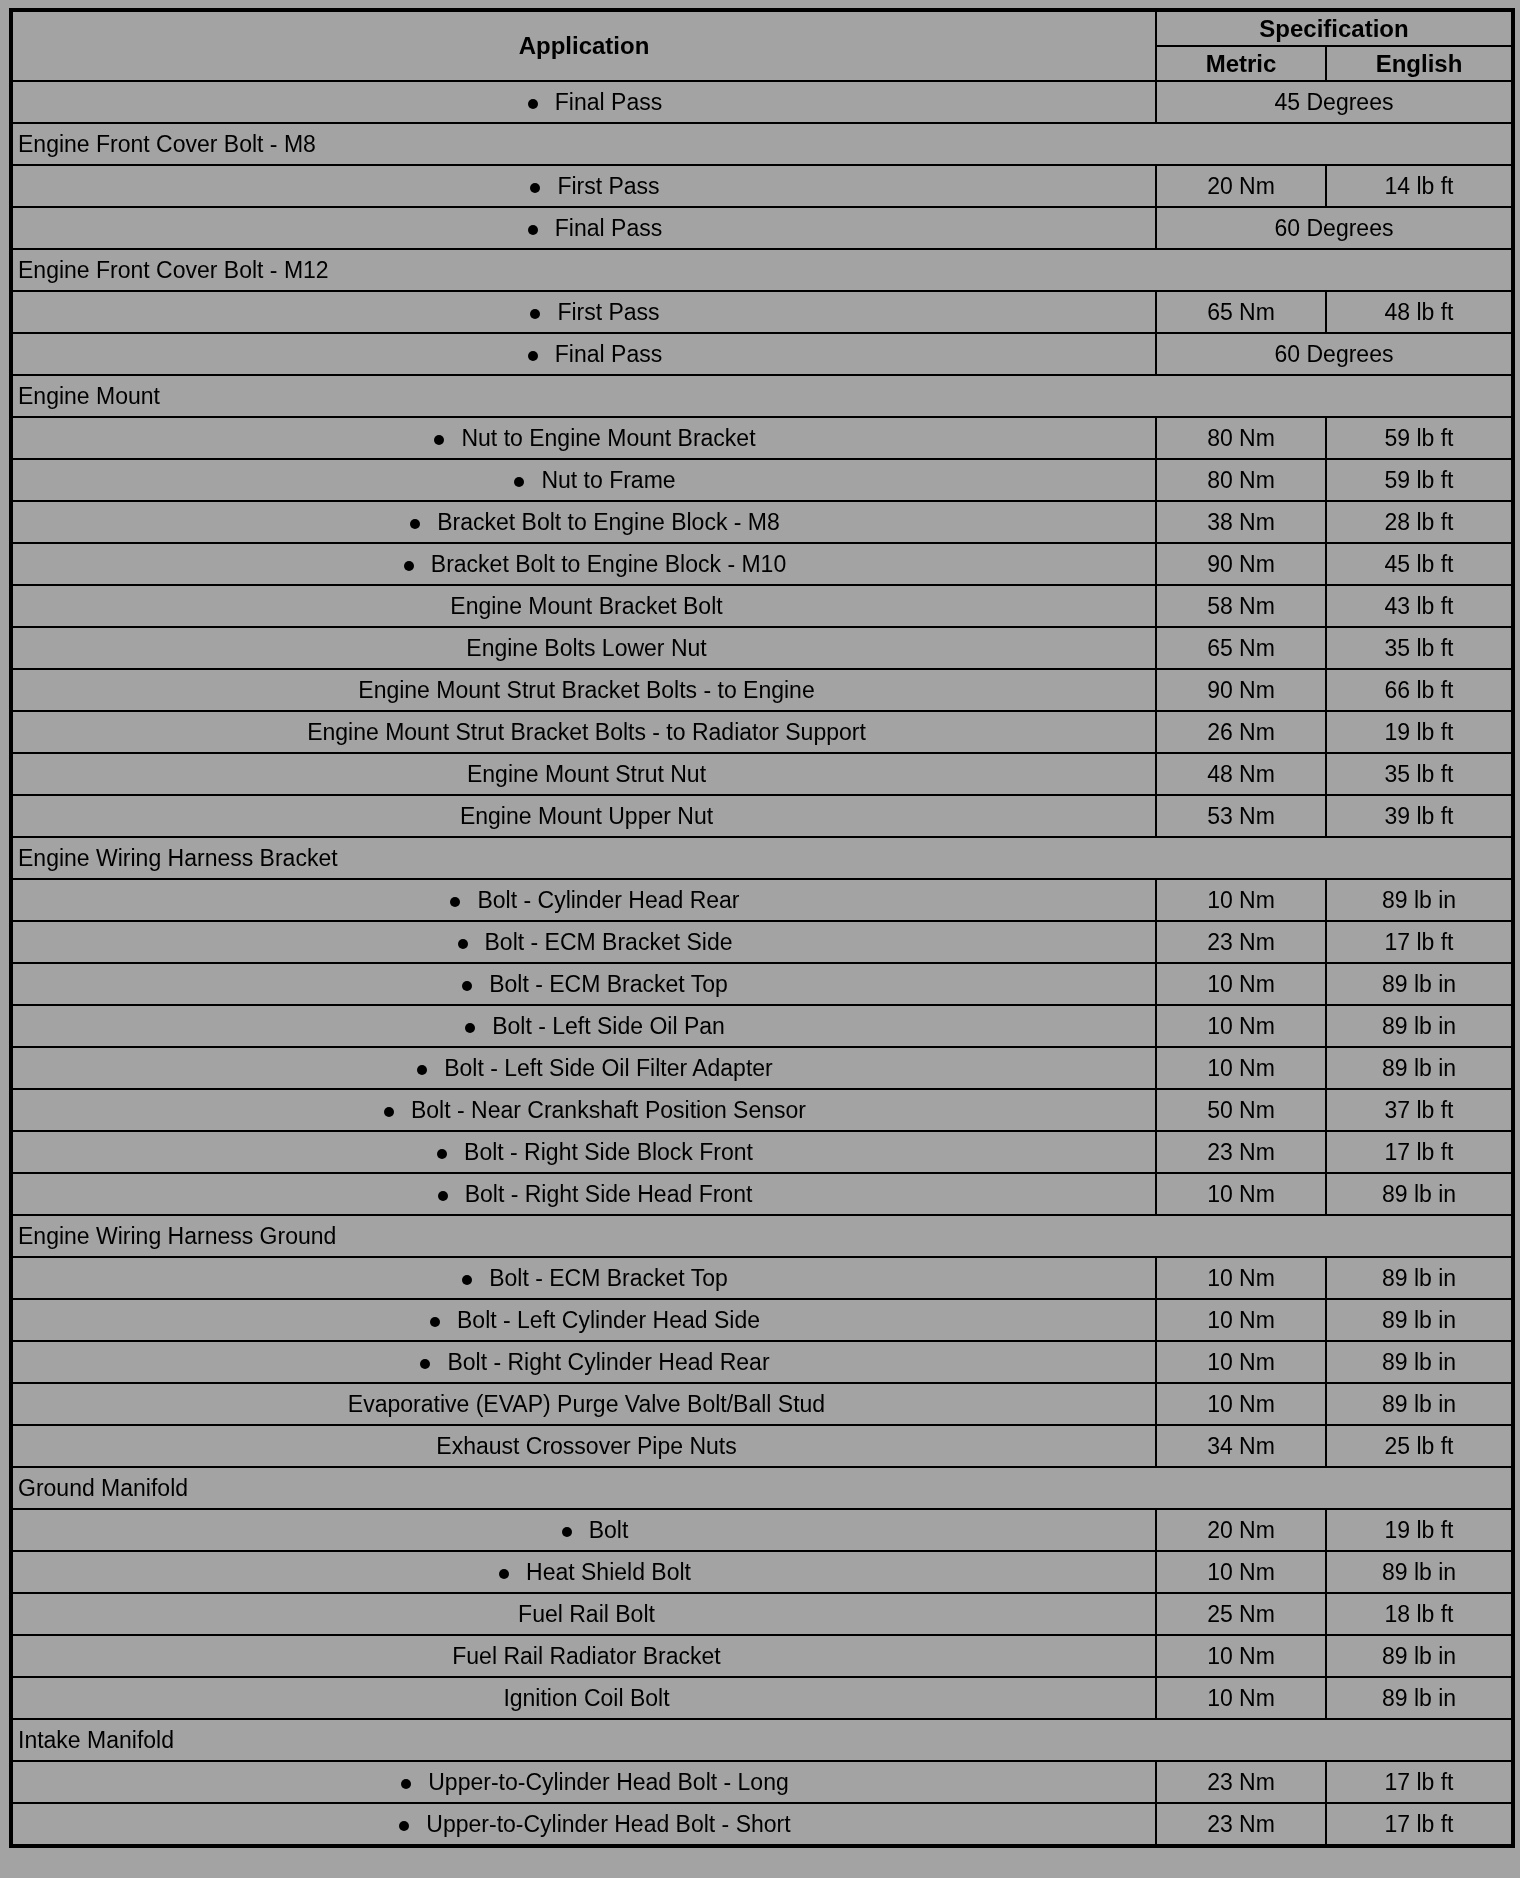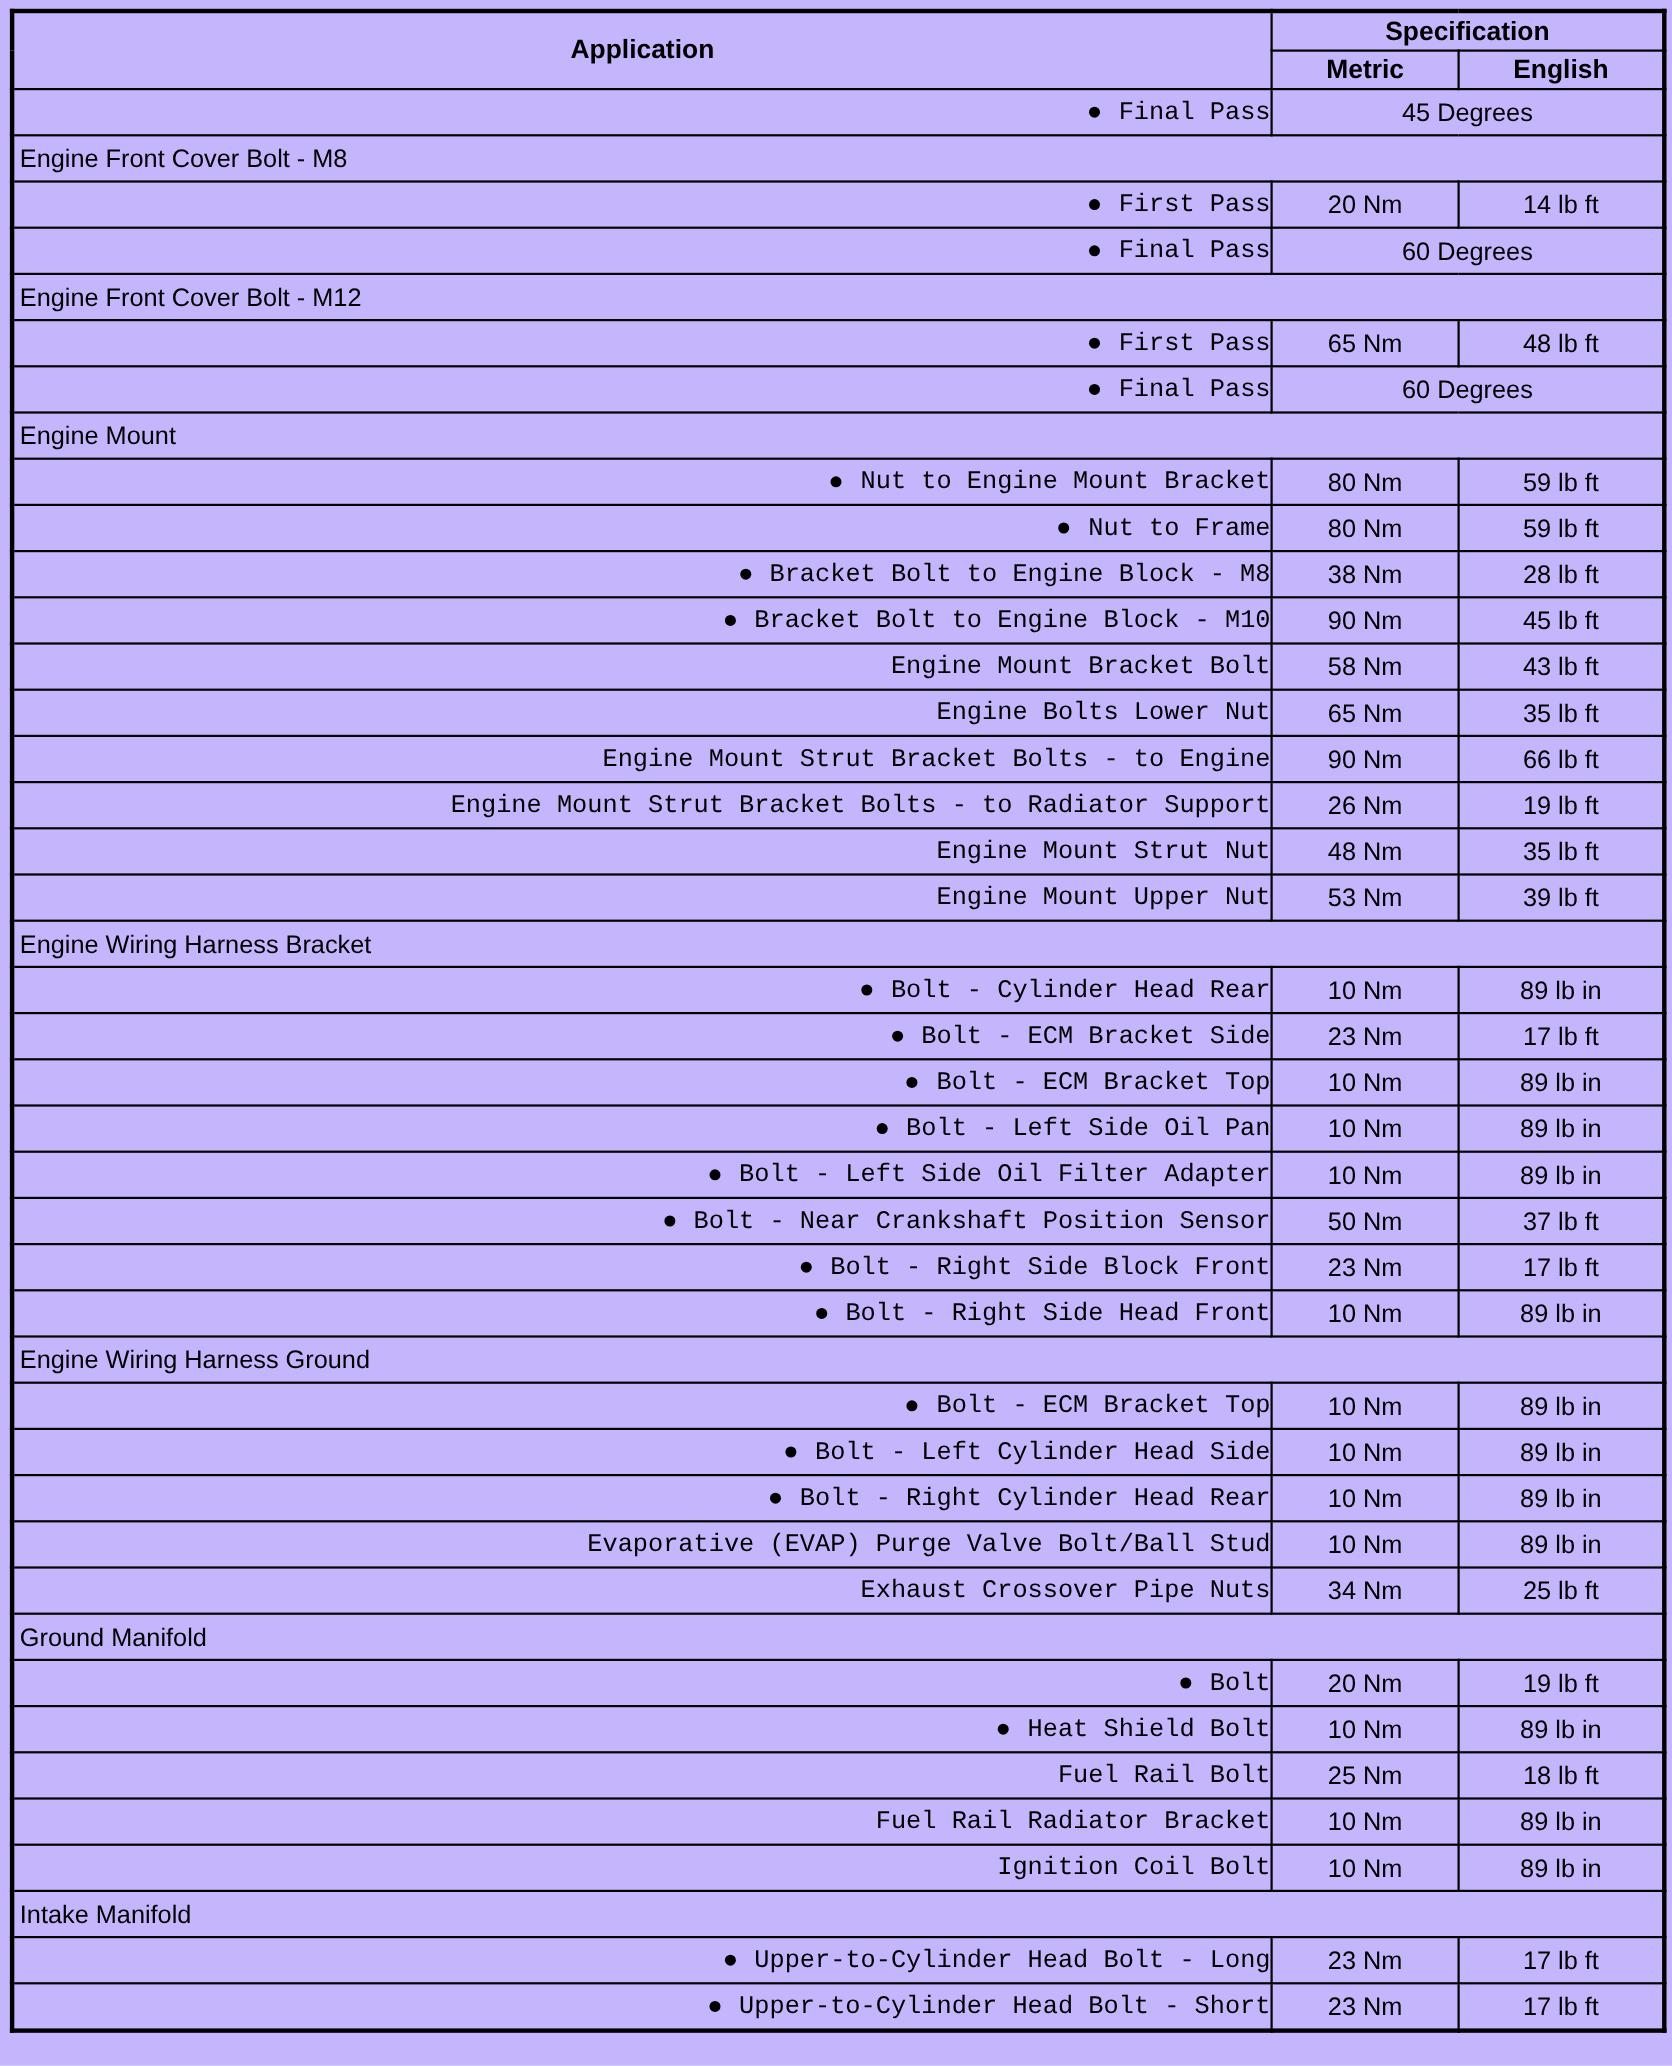--- a/index.html
+++ b/index.html
@@ -7,21 +7,21 @@
     padding: 0;
     background: #ffffff;
     font-family: "Liberation Sans", sans-serif;
     color: #000000;
   }
   .page {
     width: 1520px;
     min-height: 1878px;
     box-sizing: border-box;
     padding: 8px 9px;
-    background: #c4b5fd;
+    background: #a3a3a3;
   }
   table.spec-table {
     border-collapse: collapse;
     table-layout: fixed;
     width: 1502px;
     border: 4px solid #000000;
     font-size: 23px;
     color: #000000;
   }
   .spec-table col.c-app { width: 1145px; }
@@ -39,23 +39,22 @@
     font-weight: bold;
     font-size: 24px;
     text-align: center;
     height: 33px;
   }
   .spec-table tbody td {
     height: 40px;
     font-weight: normal;
   }
   td.app {
-    text-align: right;
+    text-align: center;
     padding-left: 5px;
-    font-family: Liberation Mono, monospace;
   }
   td.app.bullet {
     padding-left: 22px;
   }
   td.section {
     text-align: left;
     padding-left: 5px;
     margin-top: 40px;
   }
   td.val {

